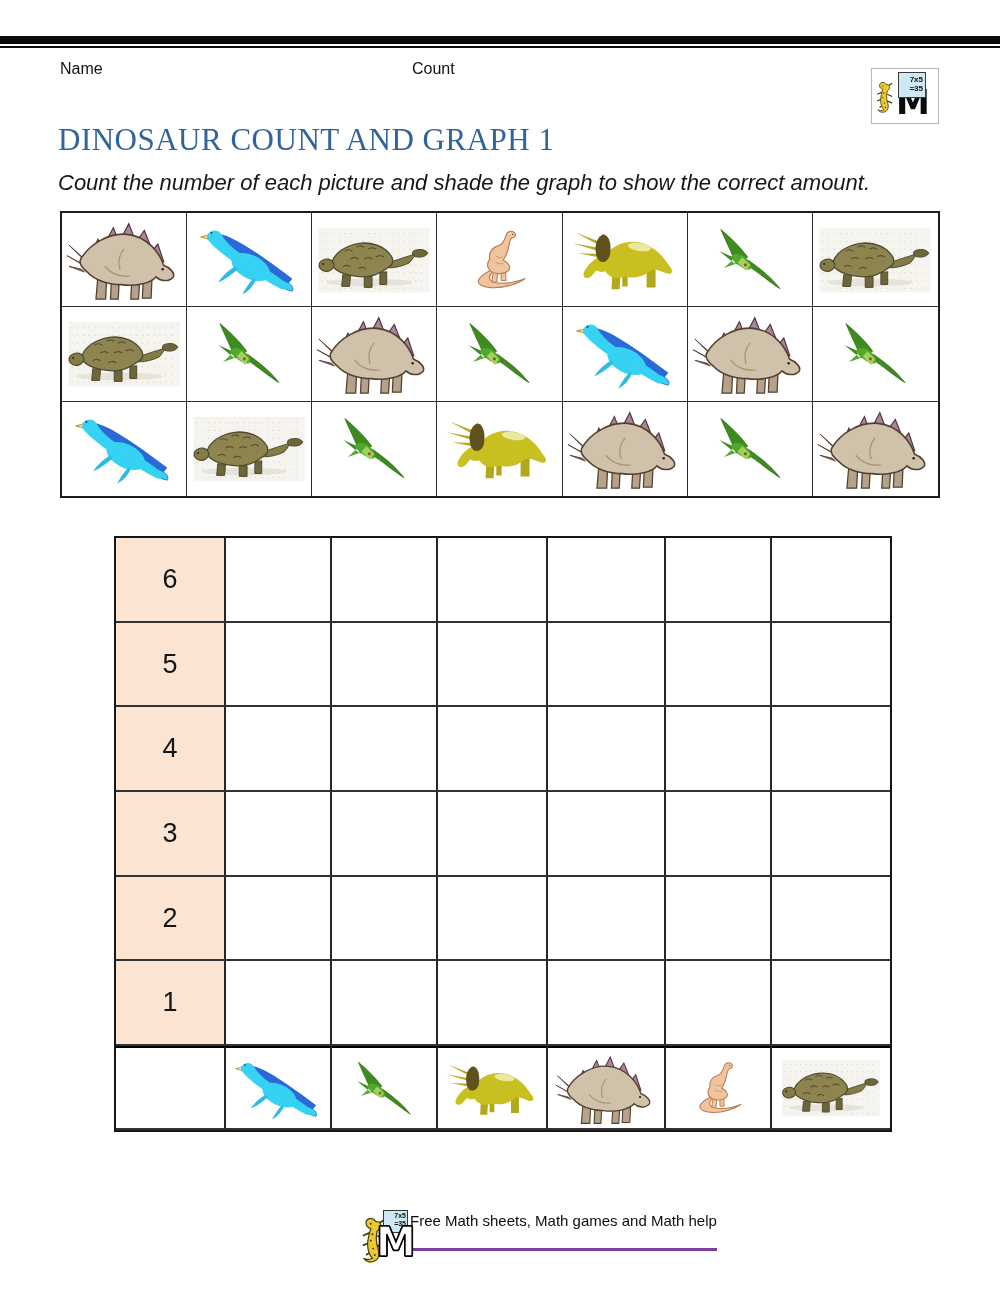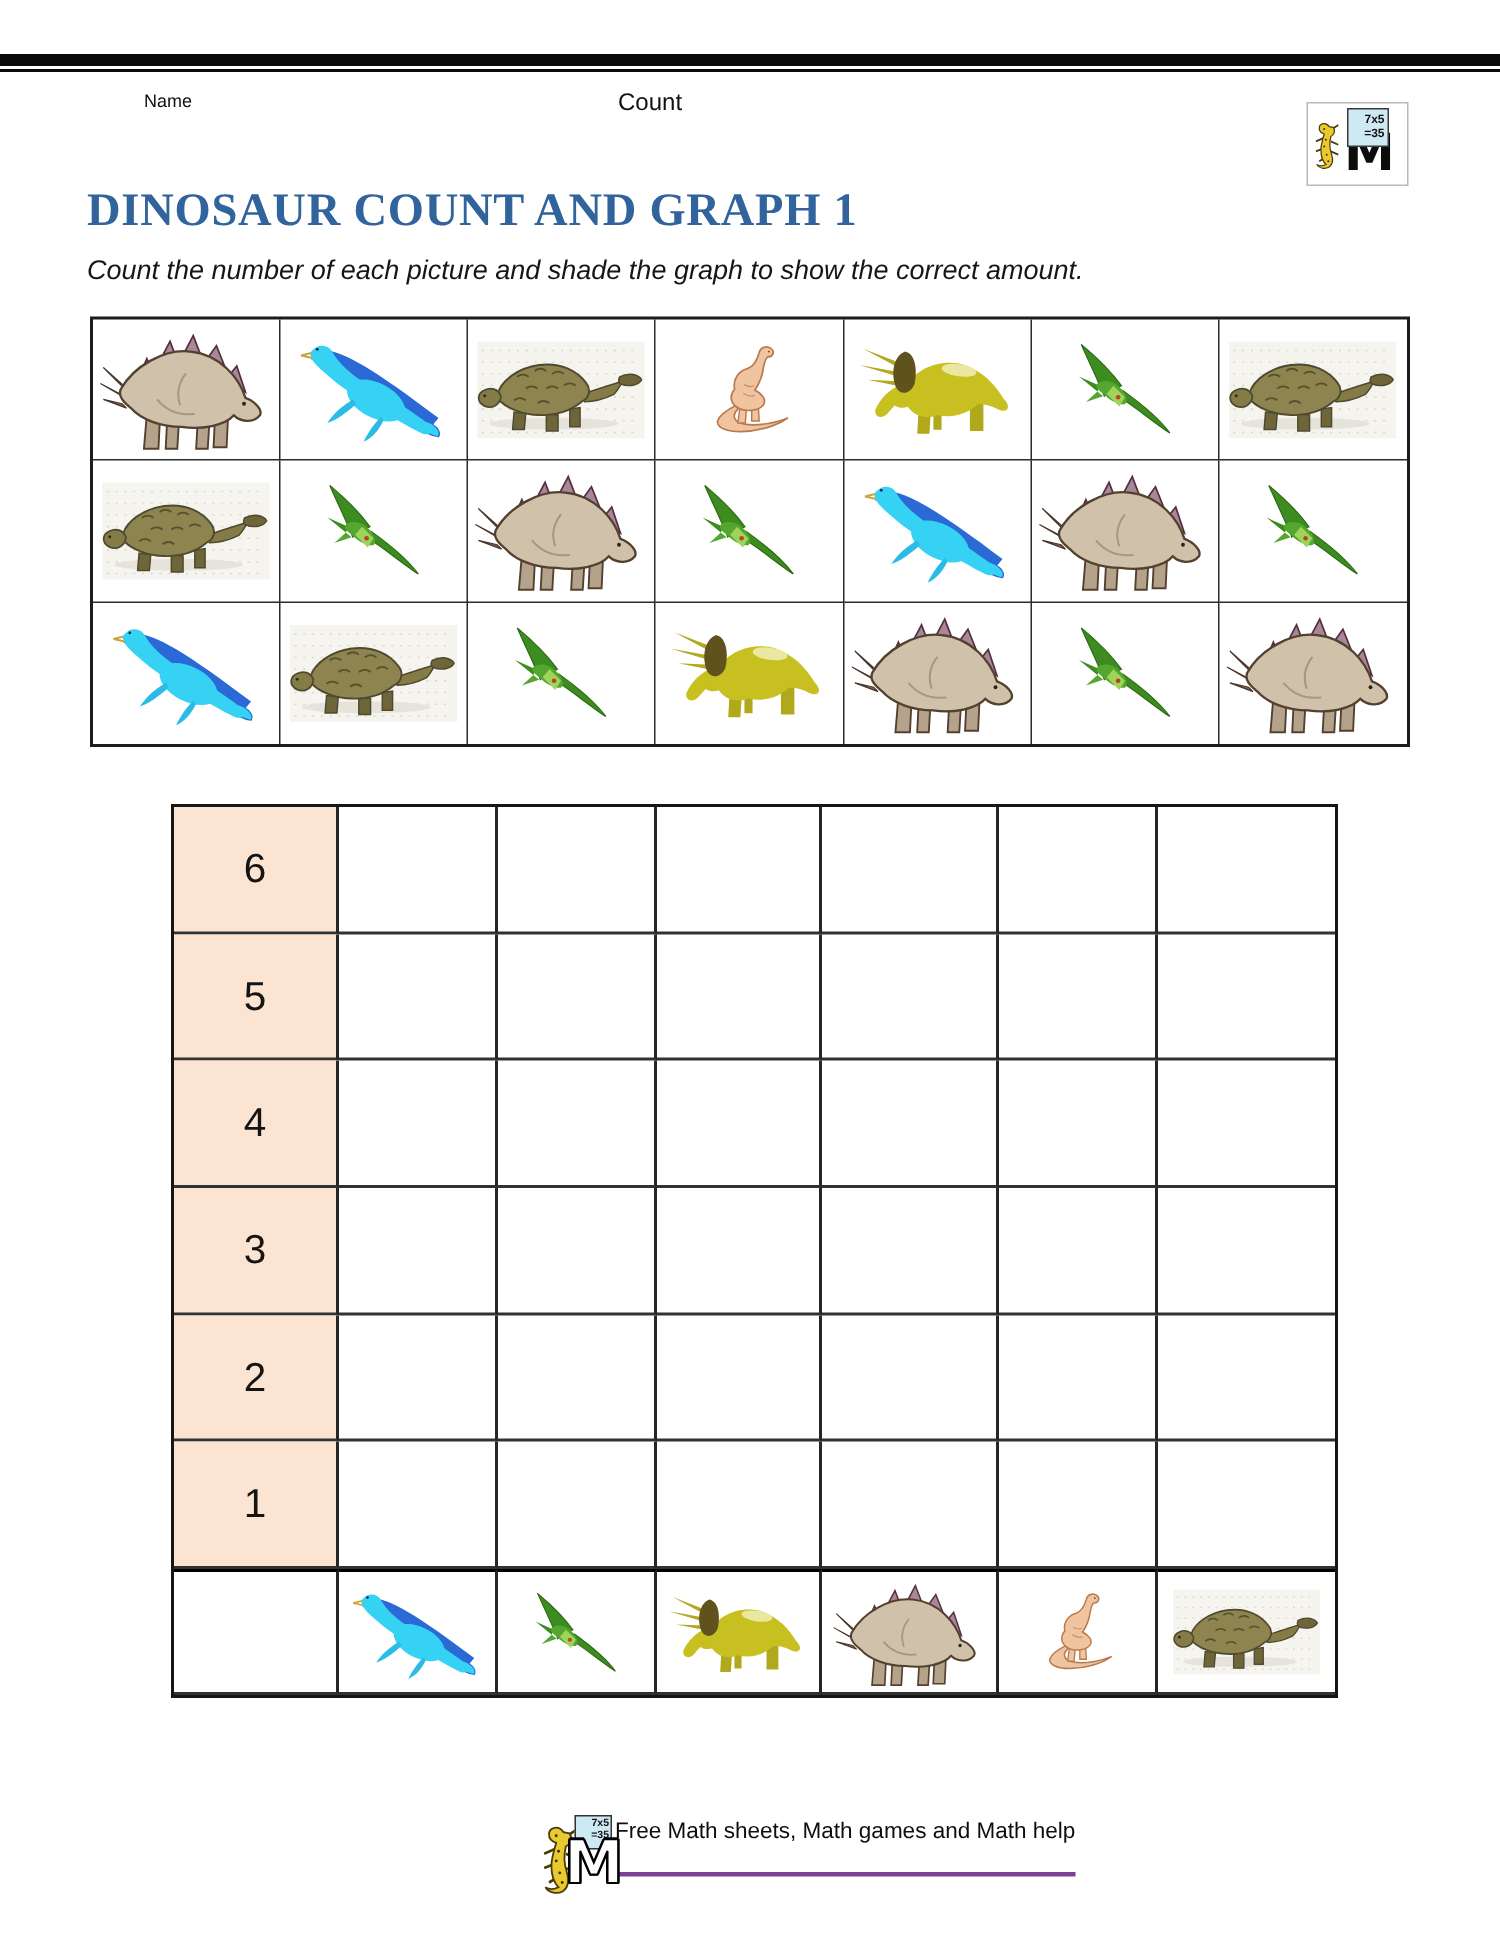--- a/index.html
+++ b/index.html
@@ -4,31 +4,31 @@
 <style>
   html,body{margin:0;padding:0;}
   body{
     width:1000px;height:1294px;position:relative;background:#ffffff;
     font-family:"Liberation Sans",sans-serif;color:#111;overflow:hidden;
   }
   
   .bar-thick{position:absolute;left:0;top:36px;width:1000px;height:8px;background:#0b0b0b;}
   .bar-thin{position:absolute;left:0;top:46px;width:1000px;height:2px;background:#0b0b0b;}
   
-  .name-label{position:absolute;left:60px;top:60px;font-size:12px;margin-left:36px;}
+  .name-label{position:absolute;left:60px;top:60px;font-size:16px;}
   .date-label{position:absolute;left:412px;top:60px;font-size:16px;}
   
   .corner-logo{position:absolute;left:871px;top:68px;width:66px;height:54px;border:1px solid #b9b9b9;background:#fff;}
   .corner-logo .sal{position:absolute;left:2px;top:5px;width:22px;height:45px;}
   .corner-logo .board{position:absolute;left:26px;top:3px;width:28px;height:26px;background:#cde9f3;border:1.5px solid #3a3a3a;
     font-size:8px;line-height:9px;font-weight:bold;text-align:right;padding:2px 2px 0 0;box-sizing:border-box;}
   .corner-logo .bigm{position:absolute;left:24px;top:16px;font-size:34px;font-weight:bold;font-family:"DejaVu Sans",sans-serif;color:#0c0c0c;line-height:34px;}
   
-  .page-title{position:absolute;left:58px;top:122px;font-family:"Liberation Serif",serif;font-size:31px;color:#31639c;letter-spacing:.5px;font-weight:bold;}
-  .instruction{position:absolute;left:58px;top:170px;font-style:italic;font-size:18px;color:#161616;}
+  .page-title{position:absolute;left:58px;top:122px;font-family:"Liberation Serif",serif;font-size:31px;color:#31639c;letter-spacing:.5px;}
+  .instruction{position:absolute;left:58px;top:170px;font-style:italic;font-size:22px;color:#161616;}
   
   .picture-grid{position:absolute;left:60px;top:211px;width:876px;height:283px;border:2px solid #1c1c1c;
     display:grid;grid-template-columns:repeat(7,1fr);grid-template-rows:repeat(3,1fr);background:#fff;}
   .pcell{border-right:1.5px solid #2a2a2a;border-bottom:1.5px solid #2a2a2a;display:flex;align-items:center;justify-content:center;overflow:hidden;}
   .pcell:nth-child(7n){border-right:none;}
   .pcell:nth-child(n+15){border-bottom:none;}
   
   .graph-grid{position:absolute;left:114px;top:536px;width:774px;border:2px solid #161616;background:#fff;
     display:grid;grid-template-columns:110px repeat(6,1fr);grid-template-rows:repeat(6,84.7px) 84px;}
   .gcell{border-right:2px solid #262626;border-bottom:2px solid #323232;display:flex;align-items:center;justify-content:center;}

